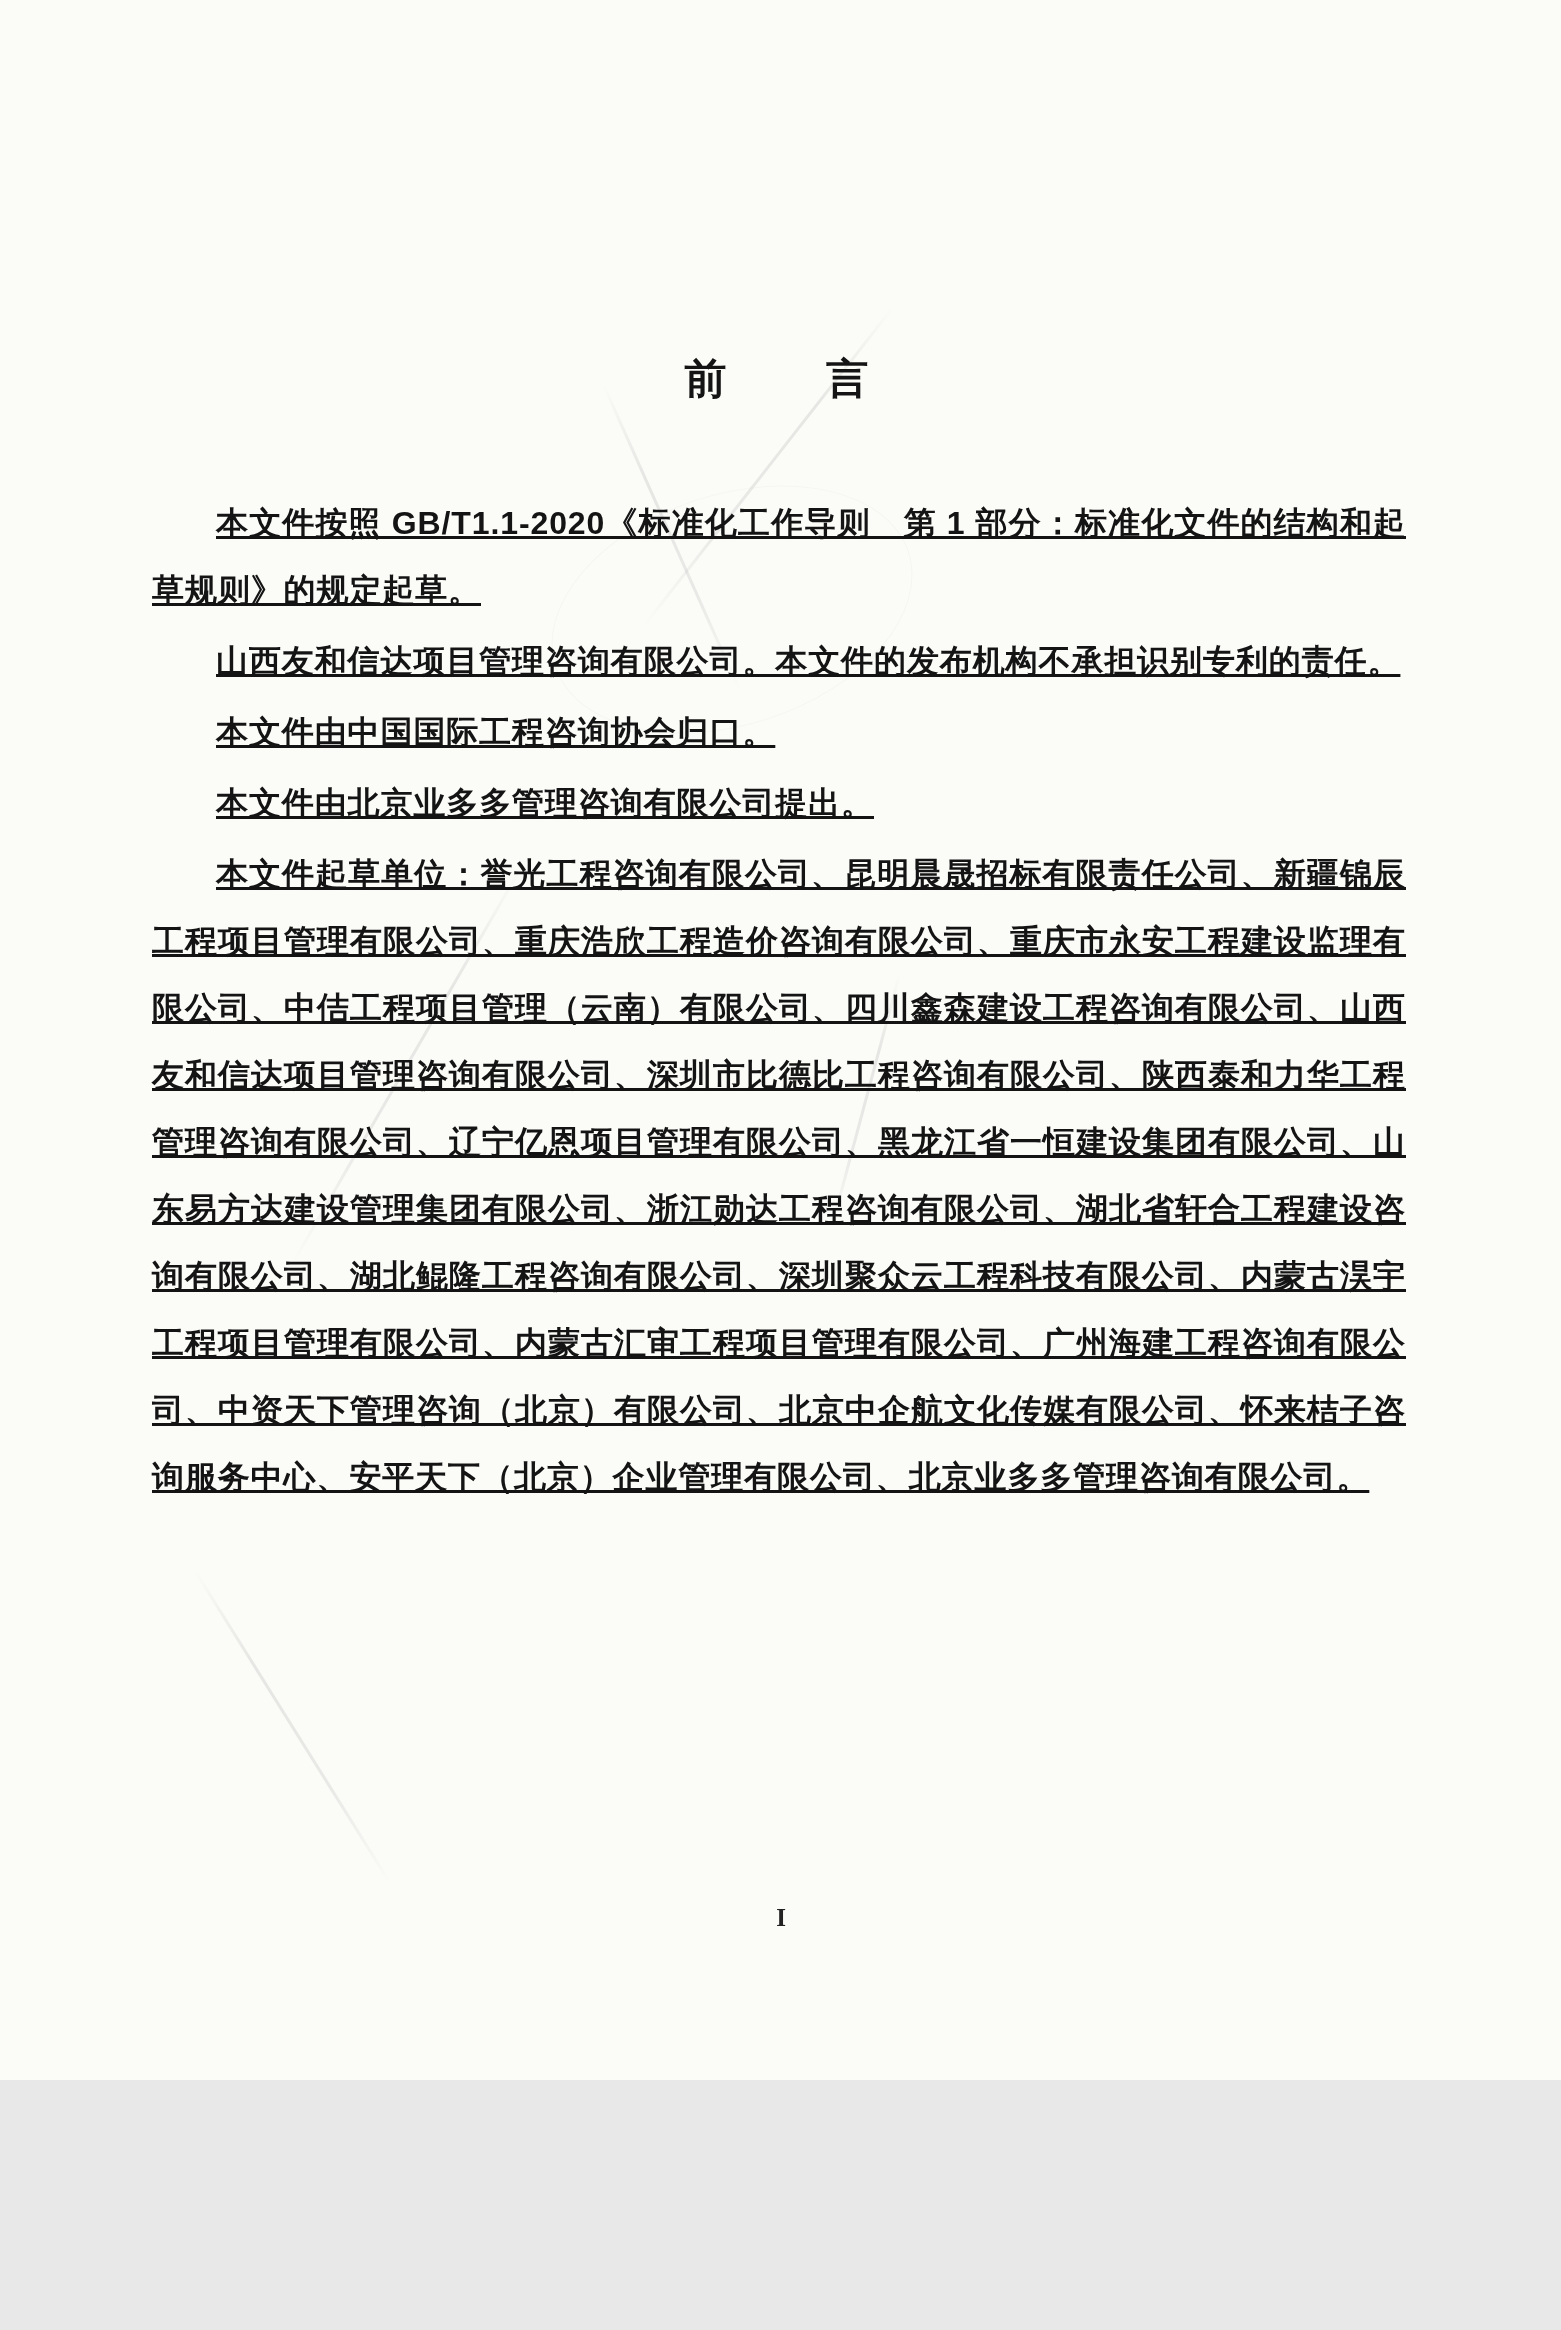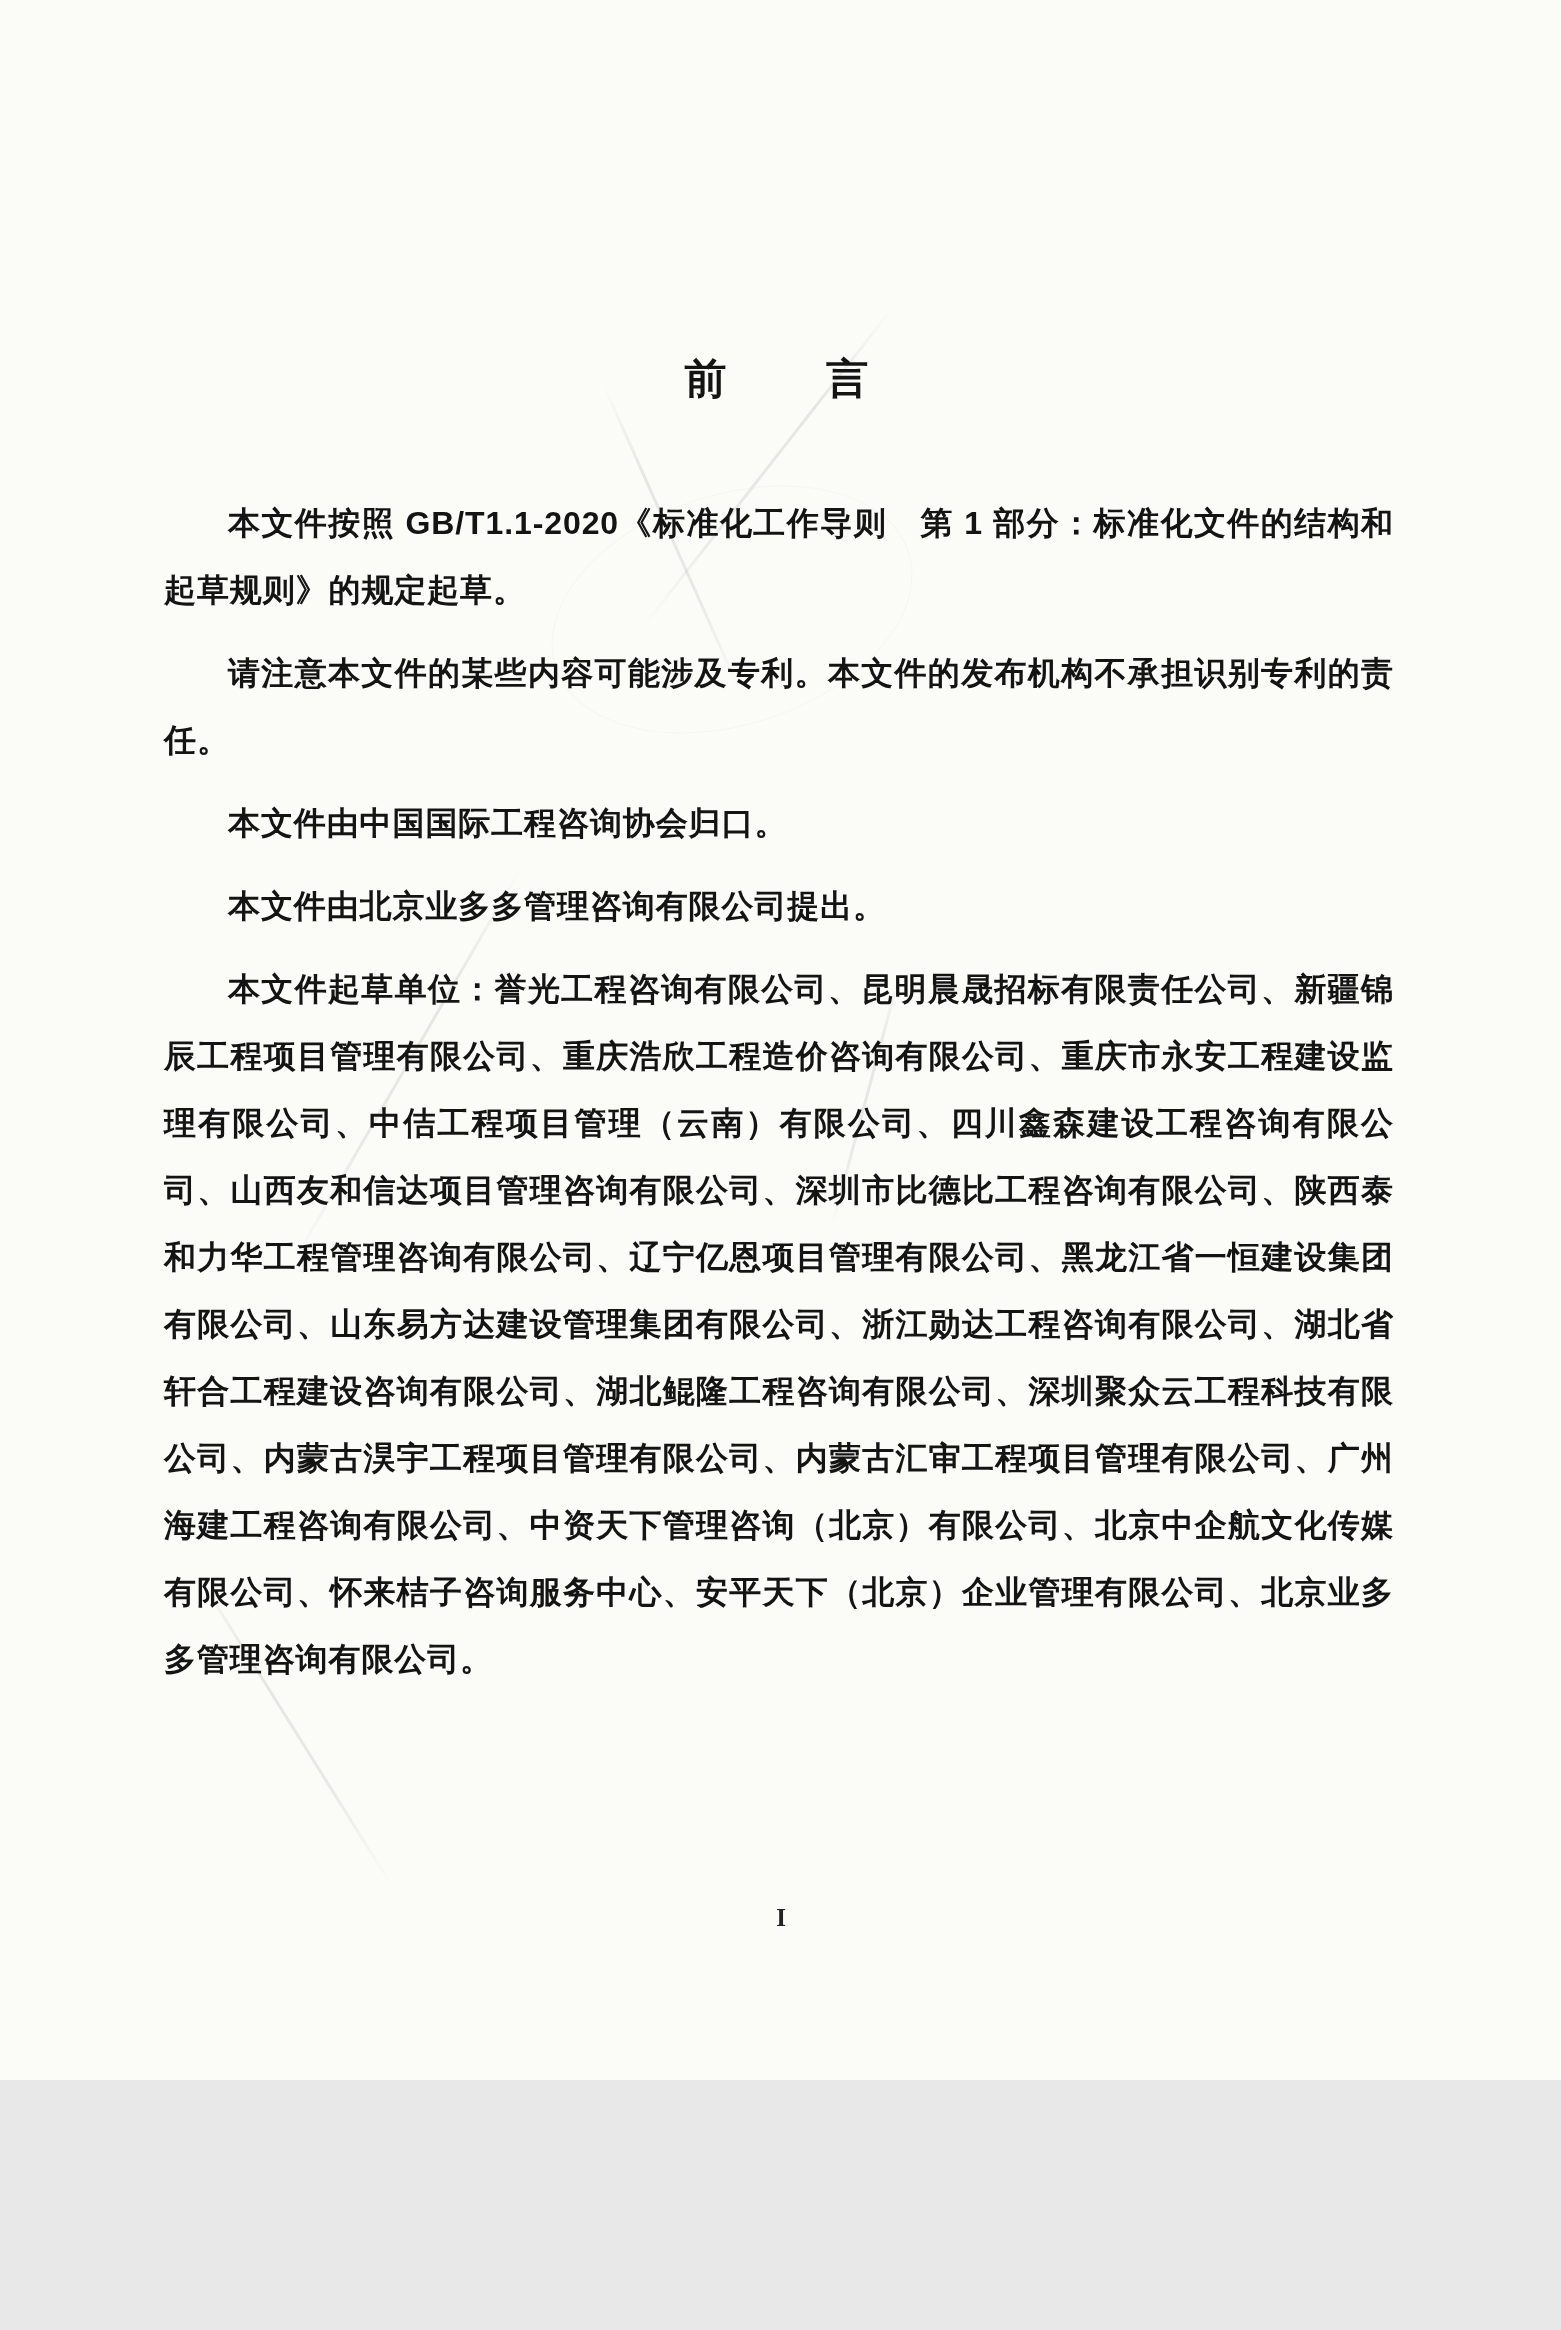--- a/index.html
+++ b/index.html
@@ -28,27 +28,28 @@
     text-align: center;
     font-size: 42px;
     font-weight: bold;
     letter-spacing: 5.3px;
     white-space: pre;
   }
   .body-text {
     margin-top: 83px;
   }
   .body-text p {
-    margin: 16px;
+    margin: 4px;
     font-size: 32px;
     line-height: 67px;
     font-weight: 600;
     text-align: justify;
     text-indent: 2em;
     letter-spacing: 0.9px;
+    text-decoration: underline;
   }
   .page-number {
     position: absolute;
     bottom: 148px;
     left: 0;
     width: 100%;
     text-align: center;
     font-size: 25px;
     font-weight: 600;
     color: #222;
@@ -80,21 +81,21 @@
   <div class="artifact streak" style="left:405px; top:837px; height:458px; transform:rotate(30deg);"></div>
   <div class="artifact streak" style="left:291px; top:1542px; height:370px; transform:rotate(-32deg);"></div>
   <div class="artifact streak" style="left:864px; top:969px; height:264px; transform:rotate(15deg);"></div>
   <div class="artifact smudge" style="left:546px; top:494px; width:370px; height:229px; transform:rotate(-18deg);"></div>
 
   <div class="content">
     <div class="doc-title">前　　言</div>
 
     <div class="body-text">
       <p>本文件按照 GB/T1.1-2020《标准化工作导则　第 1 部分：标准化文件的结构和起草规则》的规定起草。</p>
-      <p>请注意本文件的某些内容可能涉及专利。本文件的发布机构不承担识别专利的责任。</p>
+      <p>山西友和信达项目管理咨询有限公司。本文件的发布机构不承担识别专利的责任。</p>
       <p>本文件由中国国际工程咨询协会归口。</p>
       <p>本文件由北京业多多管理咨询有限公司提出。</p>
       <p>本文件起草单位：誉光工程咨询有限公司、昆明晨晟招标有限责任公司、新疆锦辰工程项目管理有限公司、重庆浩欣工程造价咨询有限公司、重庆市永安工程建设监理有限公司、中佶工程项目管理（云南）有限公司、四川鑫森建设工程咨询有限公司、山西友和信达项目管理咨询有限公司、深圳市比德比工程咨询有限公司、陕西泰和力华工程管理咨询有限公司、辽宁亿恩项目管理有限公司、黑龙江省一恒建设集团有限公司、山东易方达建设管理集团有限公司、浙江勋达工程咨询有限公司、湖北省轩合工程建设咨询有限公司、湖北鲲隆工程咨询有限公司、深圳聚众云工程科技有限公司、内蒙古淏宇工程项目管理有限公司、内蒙古汇审工程项目管理有限公司、广州海建工程咨询有限公司、中资天下管理咨询（北京）有限公司、北京中企航文化传媒有限公司、怀来桔子咨询服务中心、安平天下（北京）企业管理有限公司、北京业多多管理咨询有限公司。</p>
     </div>
   </div>
 
   <div class="page-number">I</div>
 </div>
 
 

